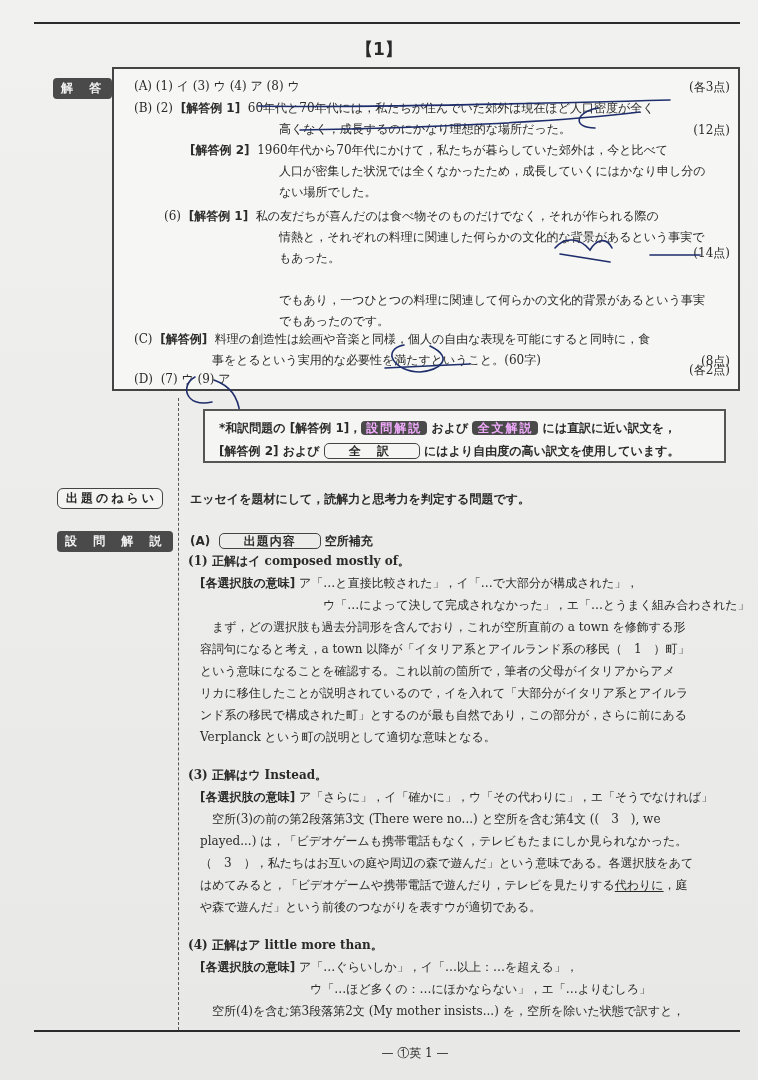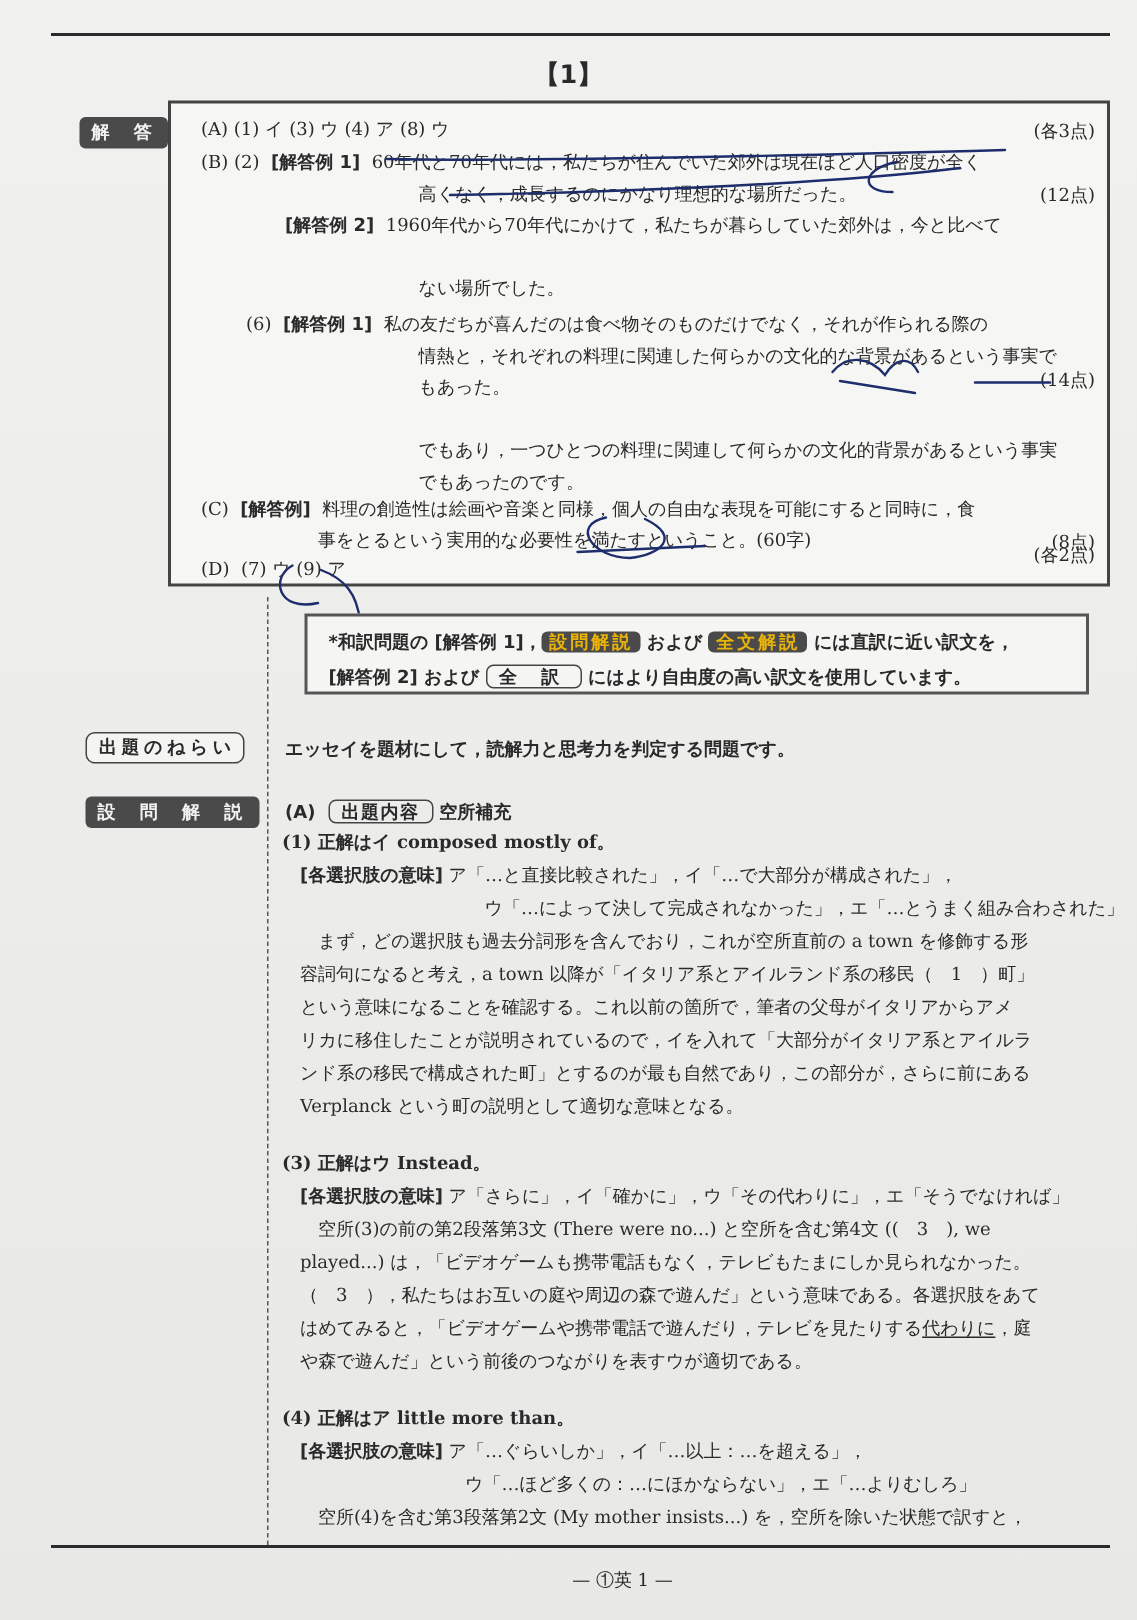--- a/index.html
+++ b/index.html
@@ -22,22 +22,22 @@
     letter-spacing:3px; padding:1px 5px 1px 8px; background:#f4f4f2; }
   .answer-box { position:absolute; left:112px; top:67px; width:628px; height:324px;
     border:2px solid #444; background:#f6f6f4; box-sizing:border-box; }
   .ln { position:absolute; font-size:12px; white-space:nowrap; line-height:14px; }
   .pts { position:absolute; right:8px; font-size:12px; }
   .b { font-family:"DejaVu Sans","Liberation Sans",sans-serif; font-weight:bold; font-size:12px; }
   .dash-v { position:absolute; left:178px; top:398px; height:632px; border-left:1.5px dashed #555; }
   .note-box { position:absolute; left:203px; top:409px; width:523px; height:54px; border:2px solid #555;
     box-sizing:border-box; background:#f5f5f3; font-family:"DejaVu Sans","Liberation Sans",sans-serif;
     font-weight:bold; font-size:12px; }
-  .chip-dark { display:inline-block; background:#4a4a4a; color:#eab308; border-radius:4px; padding:0 5px; letter-spacing:2px; }
-  .chip-outline { display:inline-block; border:1.5px solid #444; border-radius:5px; padding:0 8px; letter-spacing:6px; }
+  .chip-dark { display:inline-block; background:#4a4a4a; color:#f0abfc; border-radius:4px; padding:0 5px; letter-spacing:2px; }
+  .chip-outline { display:inline-block; border:1.5px solid #444; border-radius:5px; padding:0 24px; letter-spacing:6px; }
   .body-ln { position:absolute; left:200px; font-size:12px; white-space:nowrap; line-height:14px; }
   .sans { font-family:"DejaVu Sans","Liberation Sans",sans-serif; }
   .ink { position:absolute; pointer-events:none; }
   .footer { position:absolute; top:1045px; left:0; width:758px; text-align:center; font-size:12px;padding-left:36px; }
   u { text-decoration: underline; text-underline-offset:2px; }
 </style>
 </head>
 <body>
 
 <div class="rule top"></div>
@@ -53,20 +53,21 @@
 
   <div class="ln" style="left:20px;top:32px;">
     <span>(B)  (2)</span>&nbsp;&nbsp;<span class="b">[解答例 1]</span>&nbsp;&nbsp;<span>60年代と70年代には，私たちが住んでいた郊外は現在ほど人口密度が全く</span>
   </div>
   <div class="ln" style="left:165px;top:53px;">高くなく，成長するのにかなり理想的な場所だった。</div>
   <div class="pts" style="top:53px;">(12点)</div>
 
   <div class="ln" style="left:76px;top:74px;">
     <span class="b">[解答例 2]</span>&nbsp;&nbsp;<span>1960年代から70年代にかけて，私たちが暮らしていた郊外は，今と比べて</span>
   </div>
+  <div class="ln" style="left:165px;top:95px;">人口が密集した状況では全くなかったため，成長していくにはかなり申し分の</div>
   <div class="ln" style="left:165px;top:116px;">ない場所でした。</div>
 
   <div class="ln" style="left:50px;top:140px;">
     <span>(6)</span>&nbsp;&nbsp;<span class="b">[解答例 1]</span>&nbsp;&nbsp;<span>私の友だちが喜んだのは食べ物そのものだけでなく，それが作られる際の</span>
   </div>
   <div class="ln" style="left:165px;top:161px;">情熱と，それぞれの料理に関連した何らかの文化的な背景があるという事実で</div>
   <div class="ln" style="left:165px;top:182px;">もあった。</div>
   <div class="pts" style="top:176px;">(14点)</div>
 
   <div class="ln" style="left:165px;top:224px;">でもあり，一つひとつの料理に関連して何らかの文化的背景があるという事実</div>

